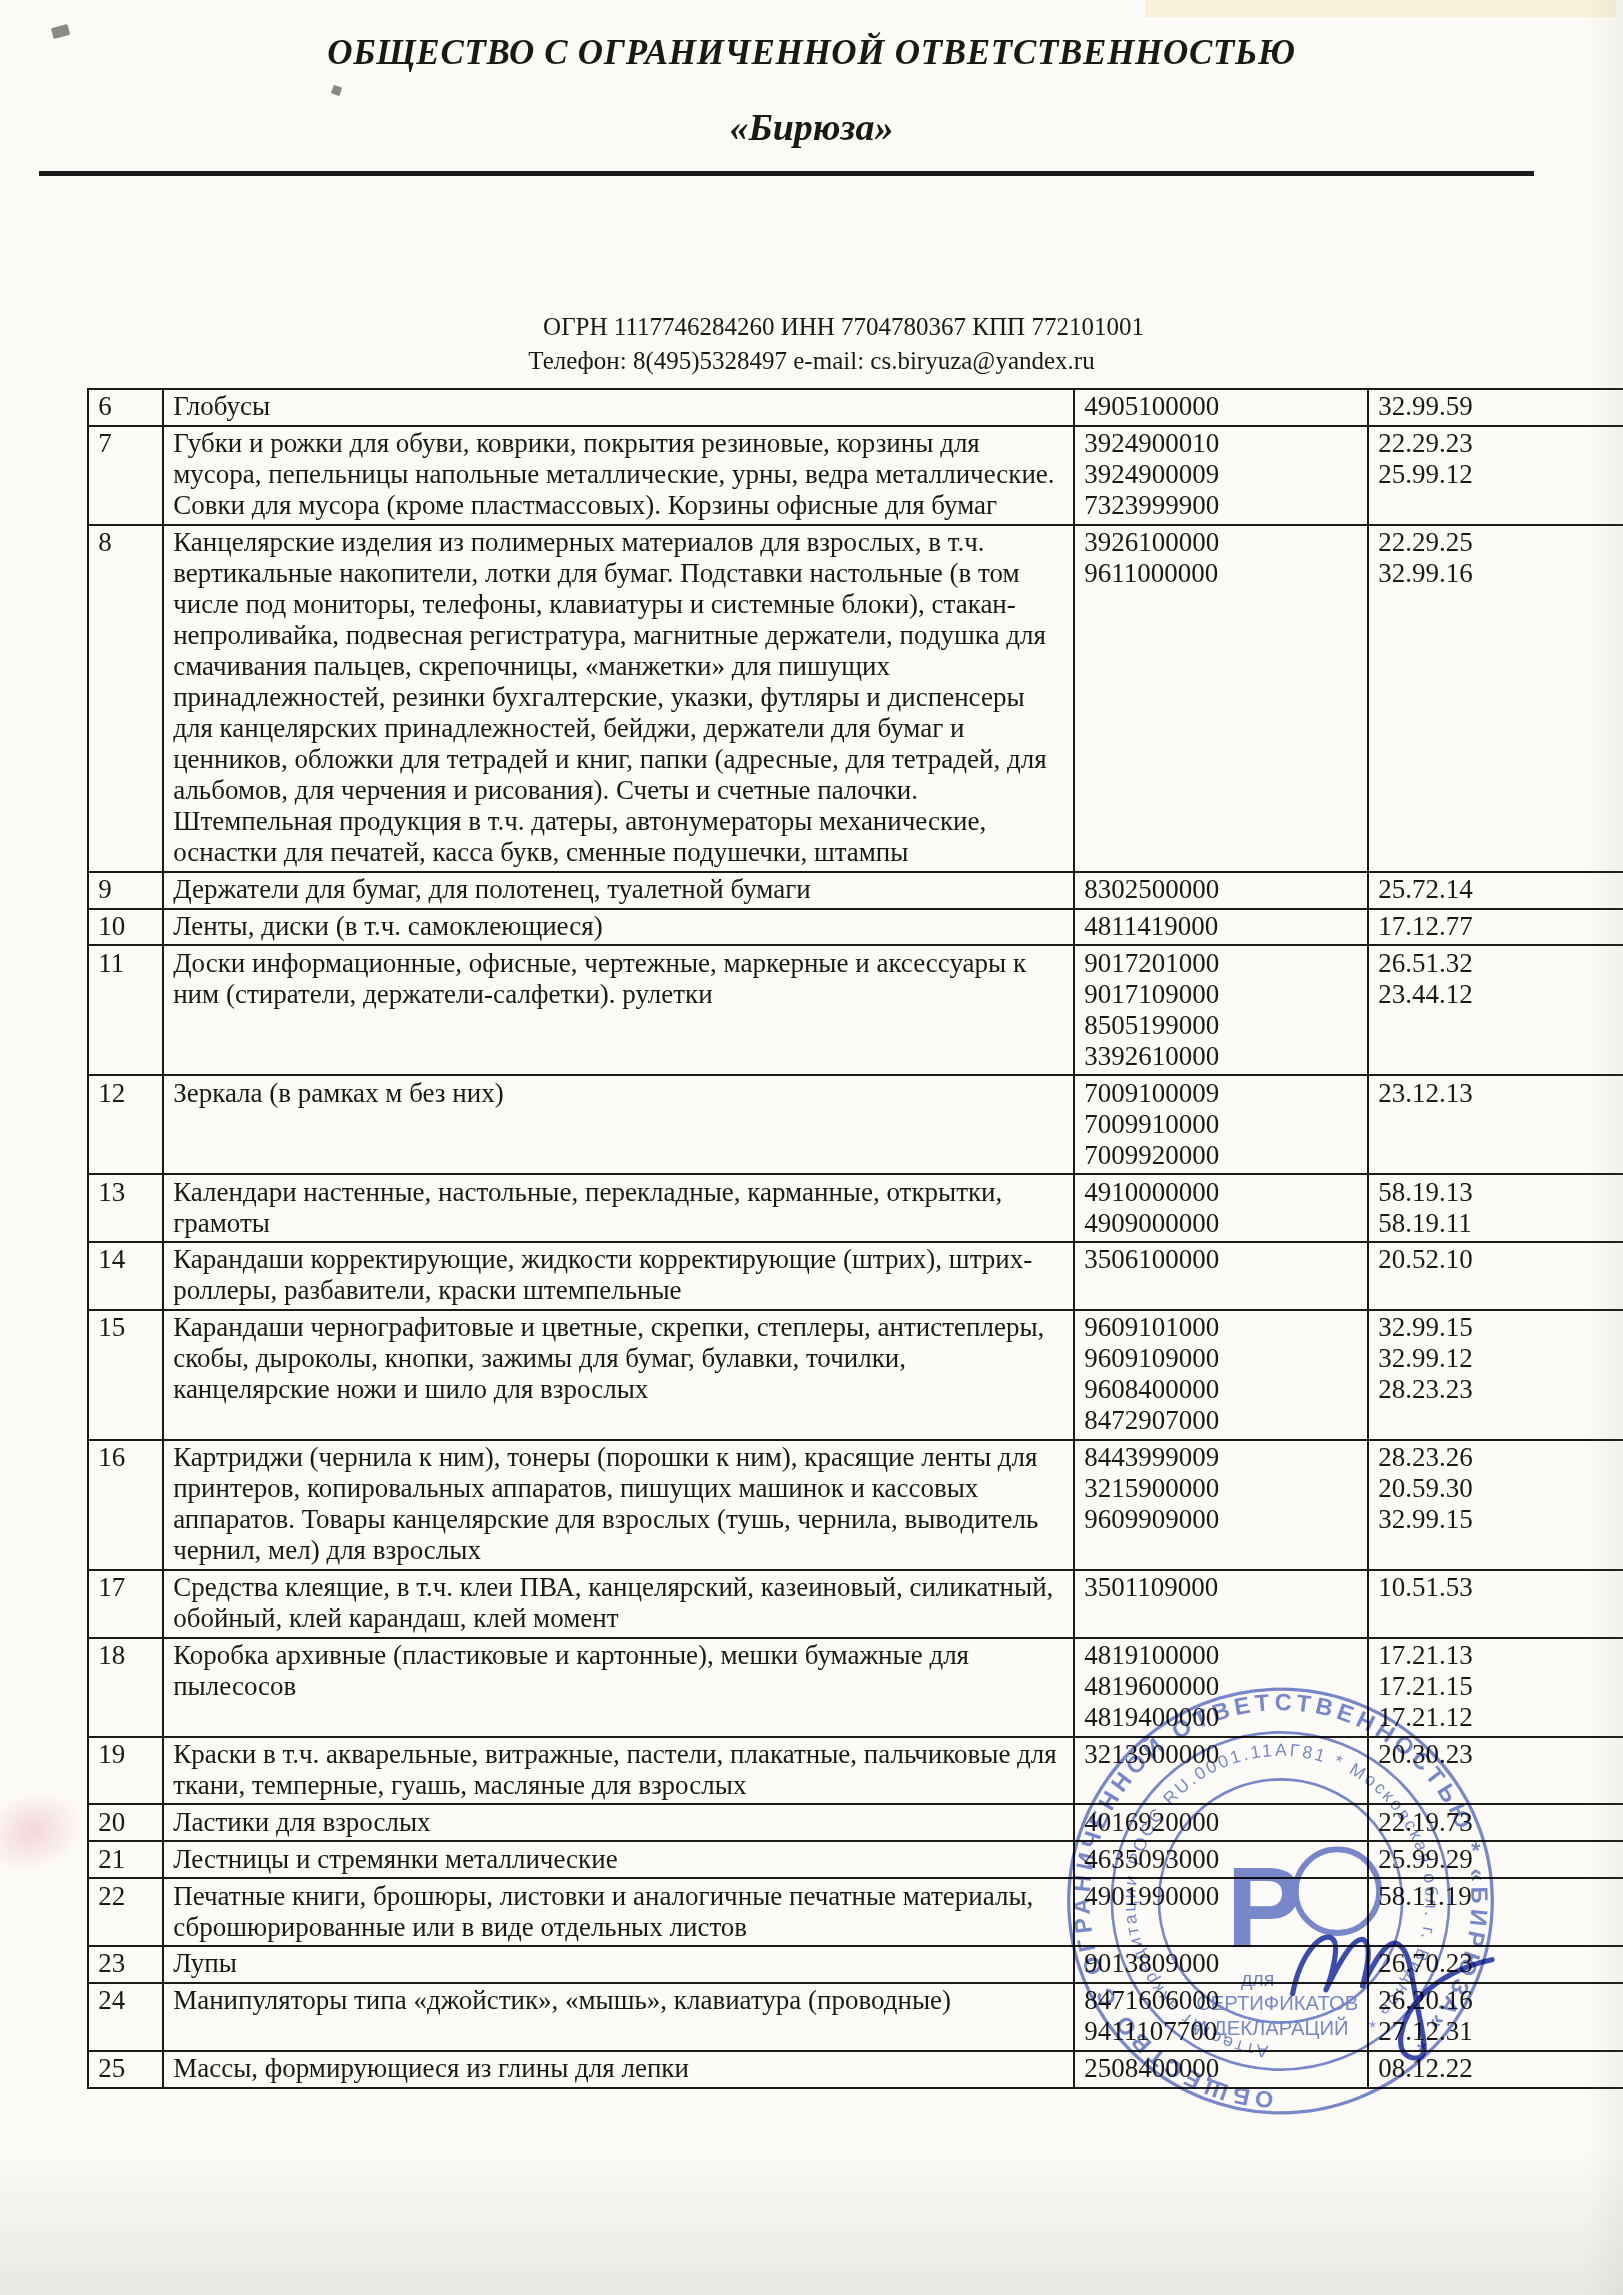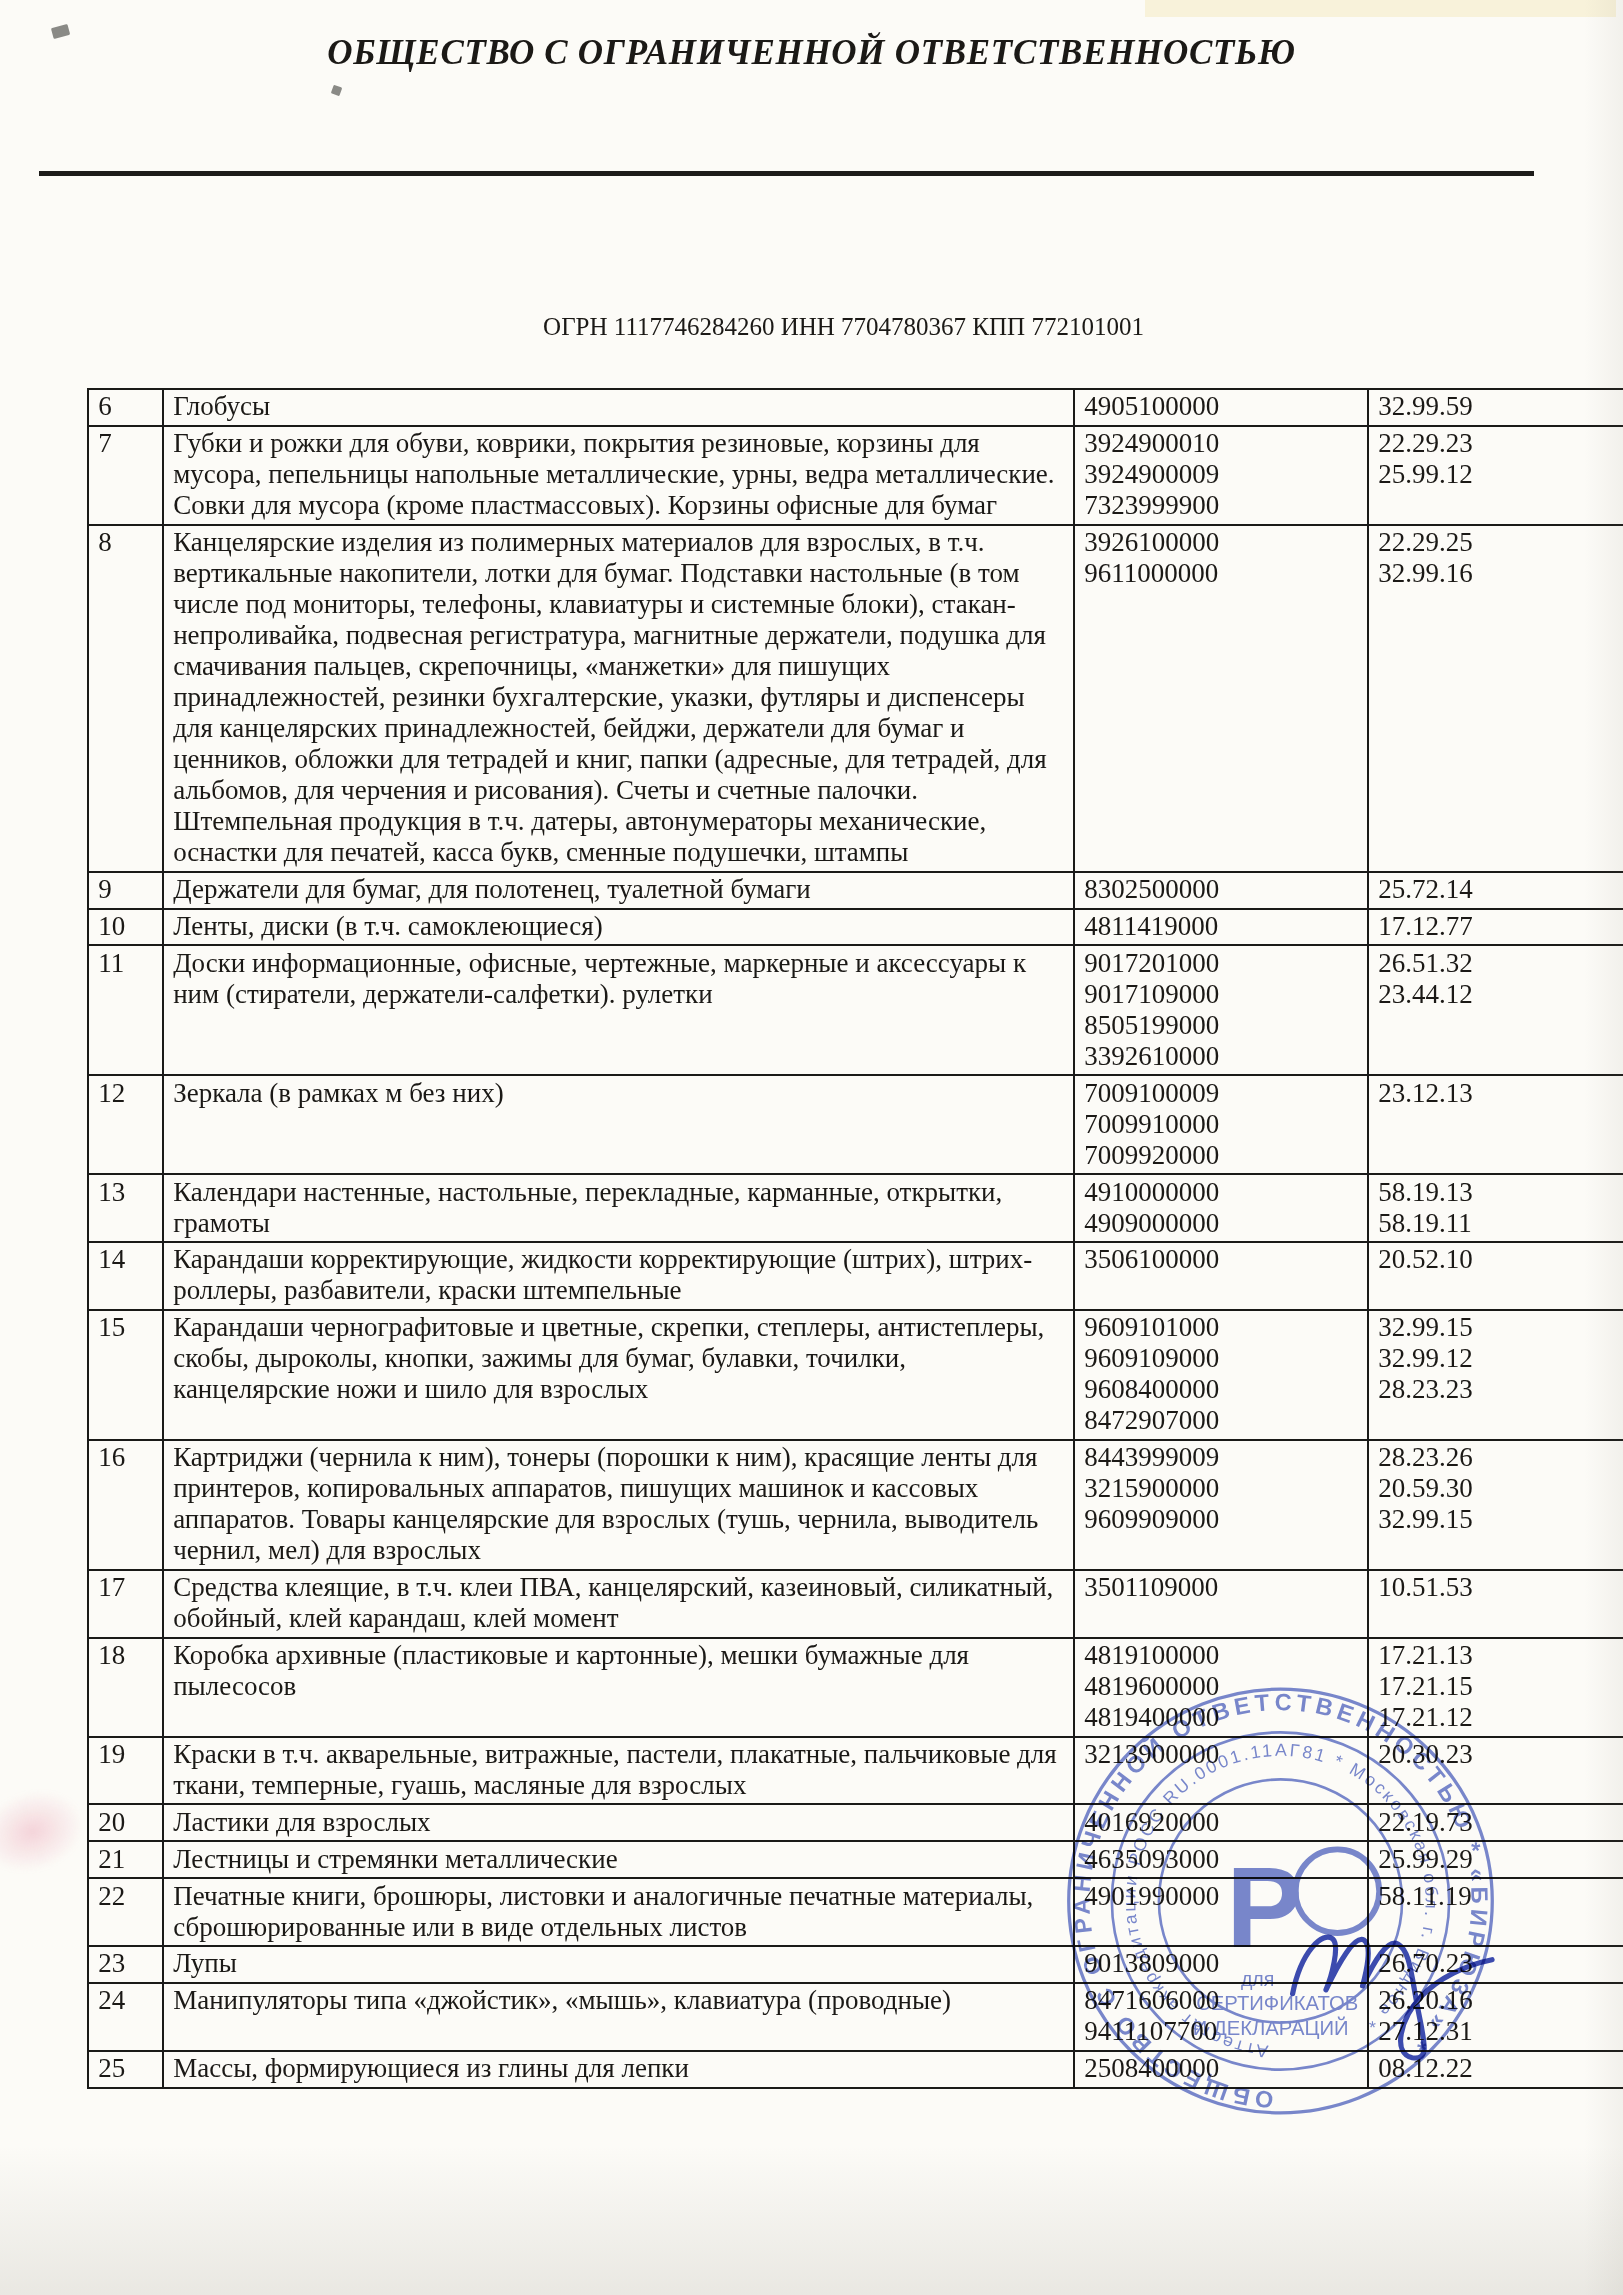--- a/index.html
+++ b/index.html
@@ -63,22 +63,24 @@
 <body>
 
 <div class="page">
 
   <div class="tint-top"></div>
   <div class="speck s1"></div>
   <div class="speck s2"></div>
   <div class="smudge"></div>
 
   <div class="hdr title1">ОБЩЕСТВО С ОГРАНИЧЕННОЙ ОТВЕТСТВЕННОСТЬЮ</div>
+  <div class="hdr title2">«Бирюза»</div>
   <div class="rule"></div>
   <div class="hdr ogrn">ОГРН 1117746284260 ИНН 7704780367 КПП 772101001</div>
+  <div class="hdr phone">Телефон: 8(495)5328497 e-mail: cs.biryuza@yandex.ru</div>
 
   <table class="products">
     <tbody>
         <tr>
           <td class="c-num">6</td>
           <td class="c-desc">Глобусы</td>
           <td class="c-code">
             <div class="code-line">4905100000</div>
           </td>
           <td class="c-okpd">

